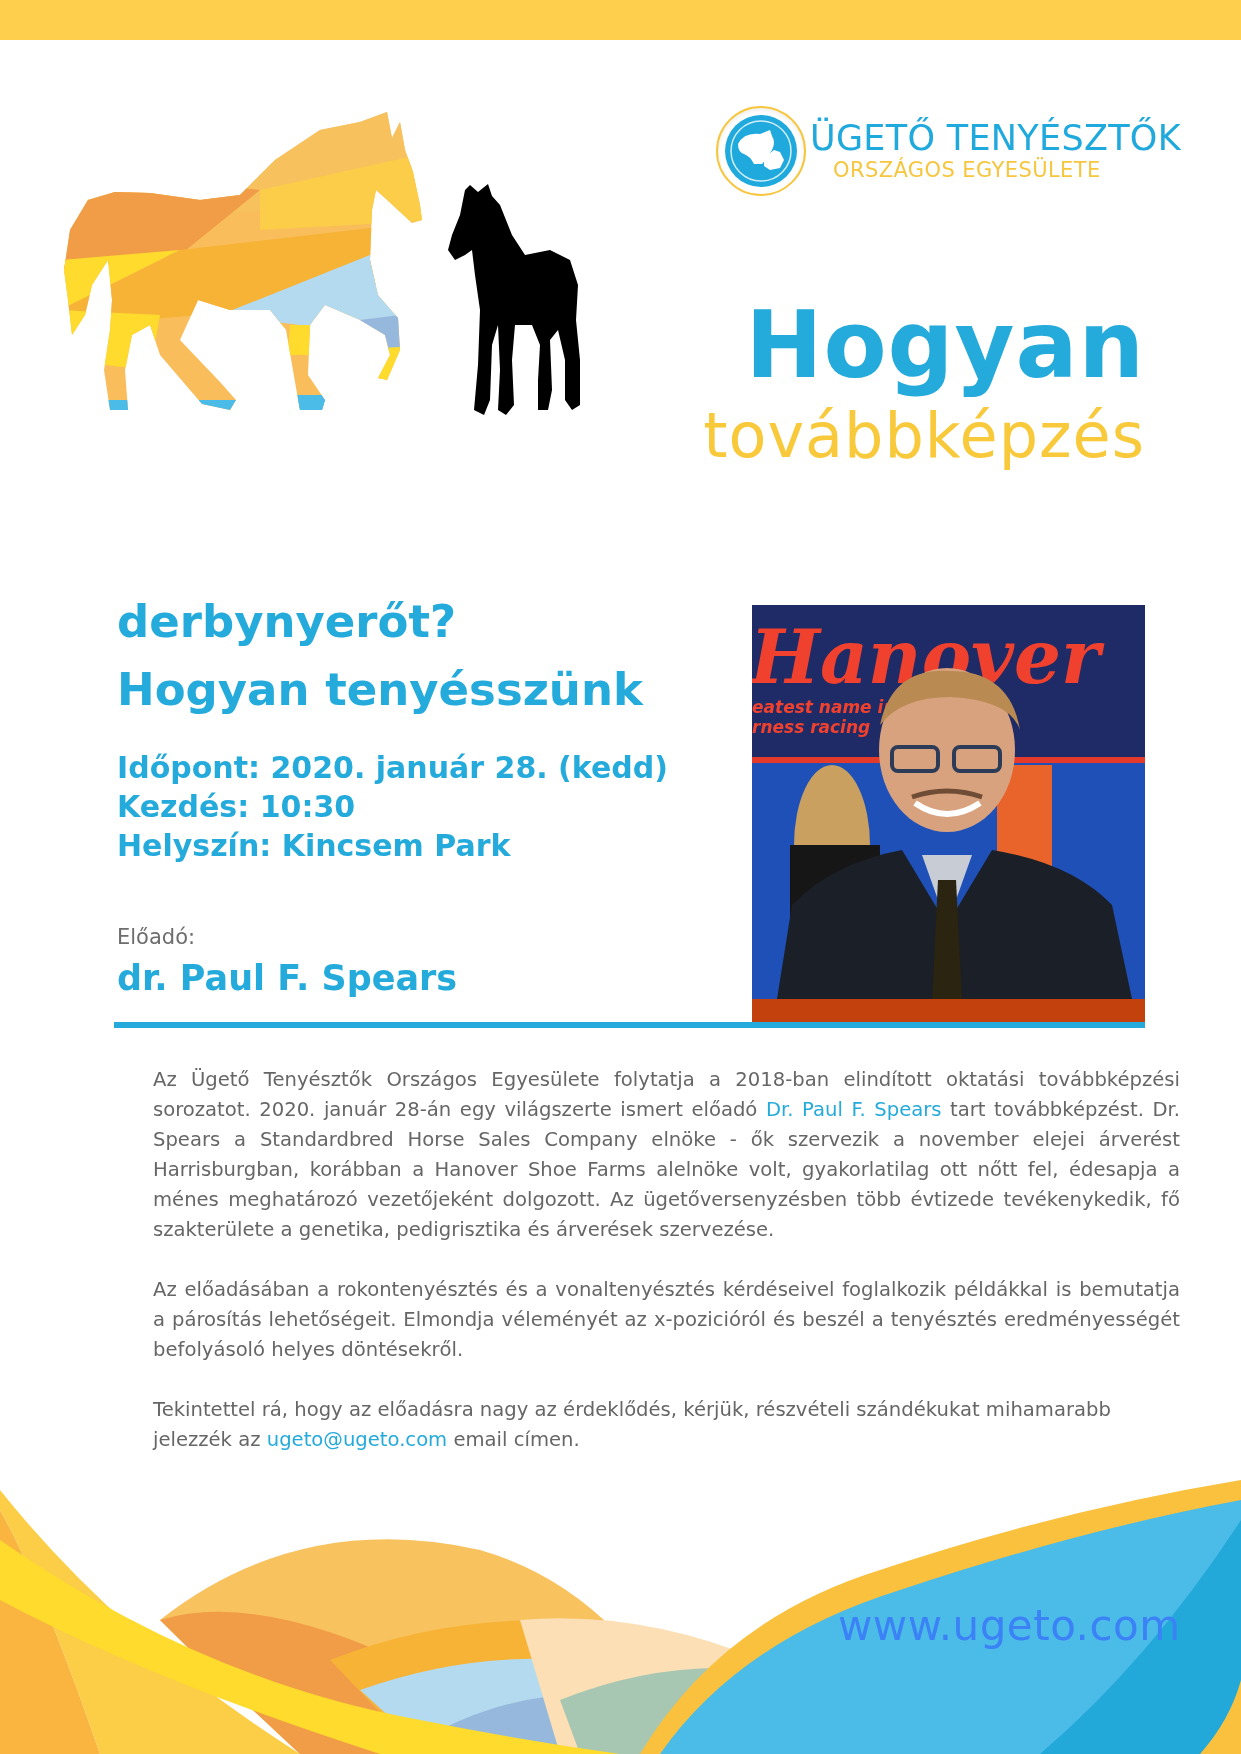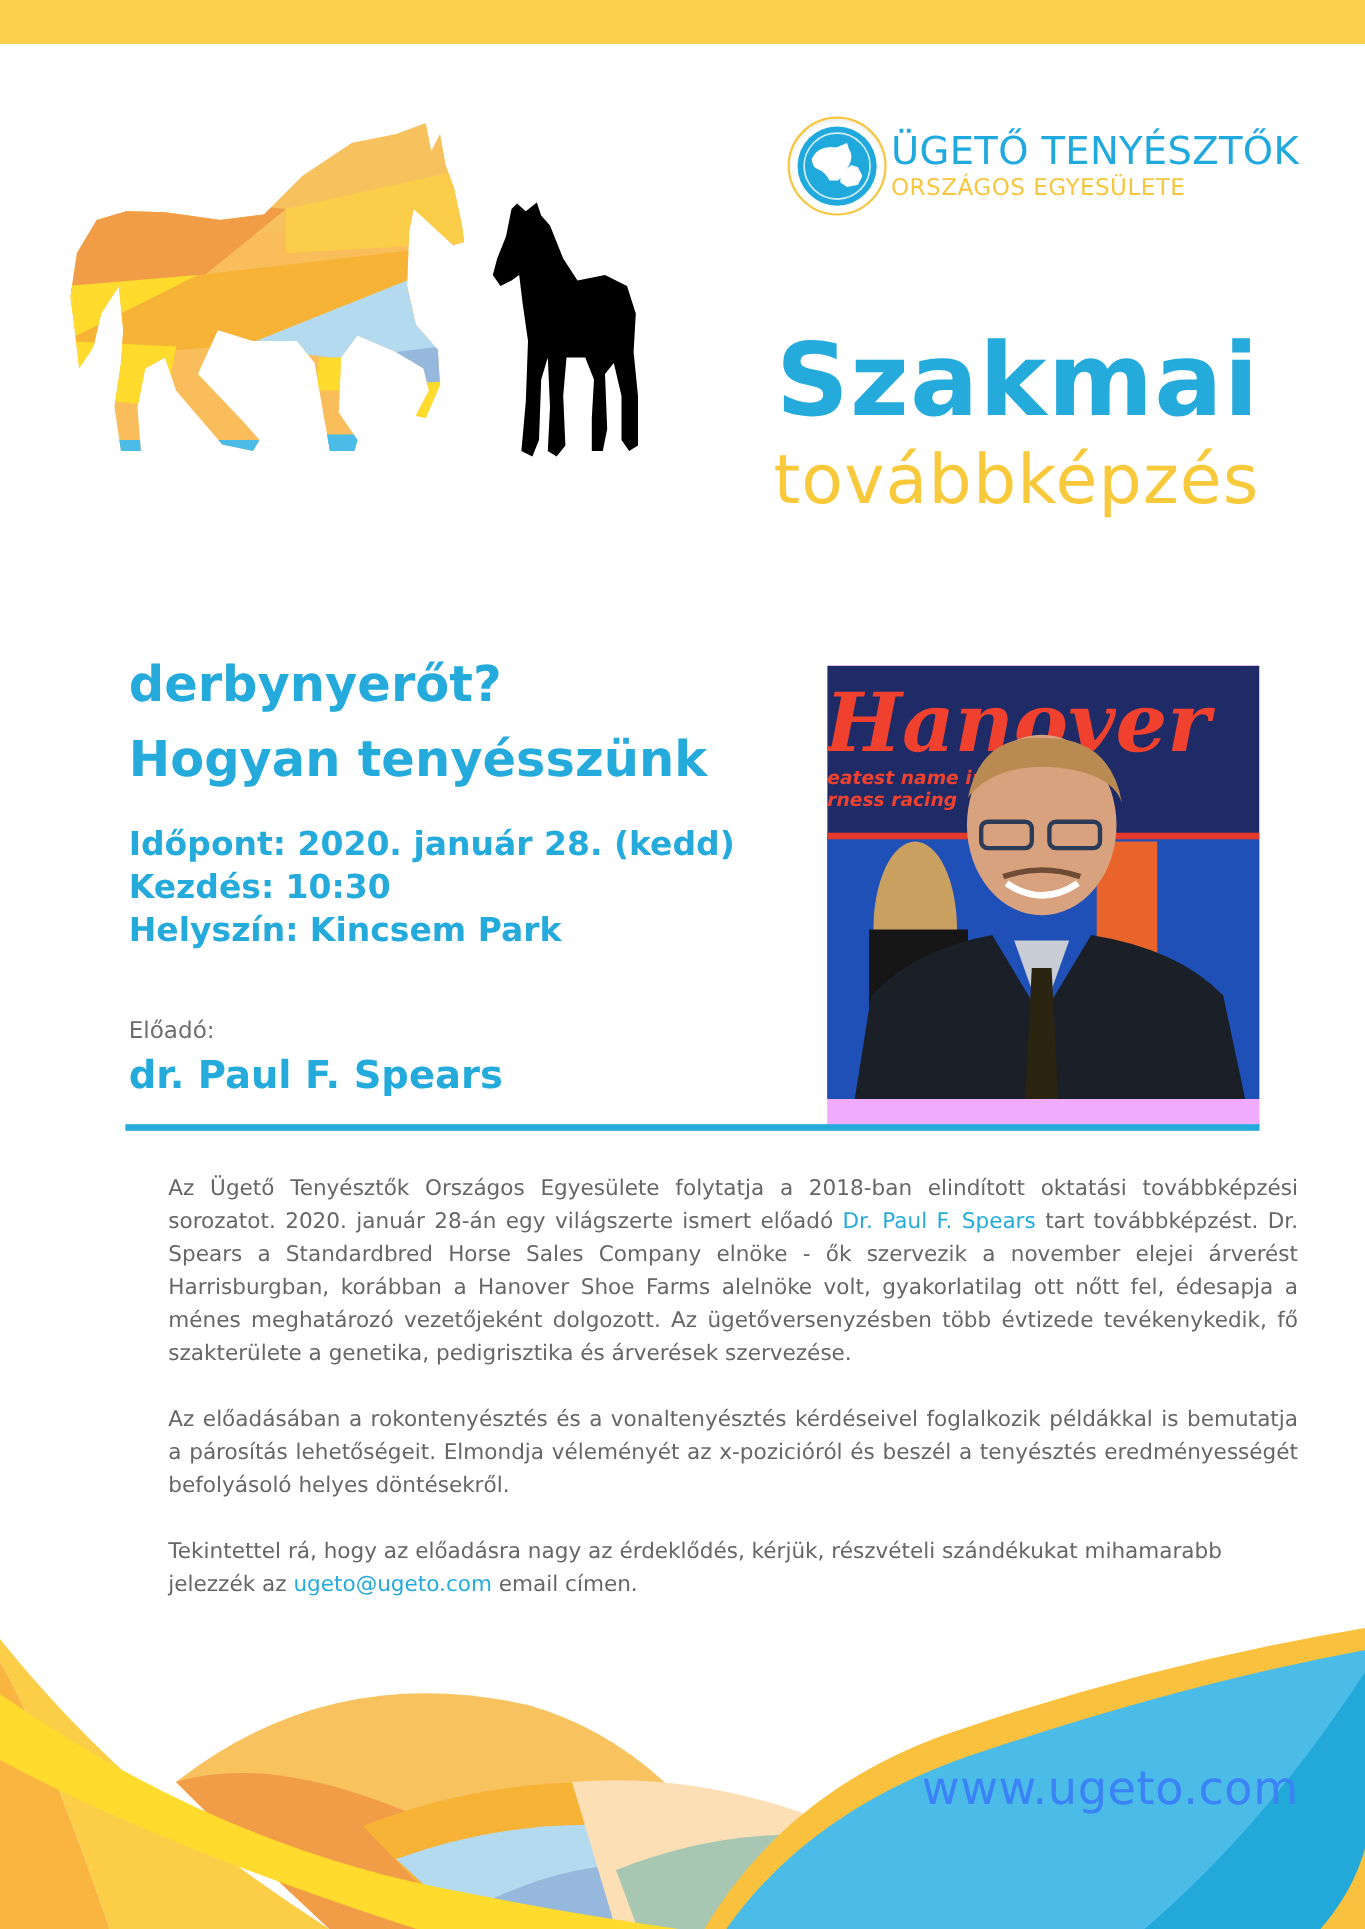--- a/index.html
+++ b/index.html
@@ -6,32 +6,32 @@
   html, body { width:1241px; height:1754px; background:#ffffff; overflow:hidden; }
   body { position:relative; font-family:"DejaVu Sans", "Liberation Sans", sans-serif; }
   .top-stripe { position:absolute; left:0; top:0; width:1241px; height:40px; background:#FECF4D; }
 
   .horses { position:absolute; left:60px; top:110px; width:540px; height:370px; }
 
   .logo { position:absolute; left:716px; top:106px; display:flex; align-items:center; }
   .logo-badge { width:90px; height:90px; border-radius:50%; border:2px solid #F6C63E; display:flex; align-items:center; justify-content:center; background:#fff; box-shadow:0 2px 4px rgba(0,0,0,0.08) inset; }
   .logo-text { margin-left:4px; line-height:1; }
   .logo-title { color:#1FA9DC; font-size:35px; font-weight:500; letter-spacing:0.3px; font-family:"DejaVu Sans", sans-serif; white-space:nowrap; }
-  .logo-sub { color:#F6C63E; font-size:21px; letter-spacing:0.4px; margin-top:4px; white-space:nowrap; }
+  .logo-sub { color:#F6C63E; font-size:21px; letter-spacing:0.4px; margin-top:4px; white-space:nowrap;margin-left:23px; }
 
   .hero { position:absolute; right:96px; top:296px; text-align:right; }
   .hero-1 { color:#24AADB; font-size:92px; font-weight:bold; line-height:100px; letter-spacing:1px; }
   .hero-2 { color:#F9C93C; font-size:62px; line-height:80px; letter-spacing:1px; font-weight:normal; }
 
   .event-title { position:absolute; left:117px; top:588px; width:600px; color:#24AADB; font-size:45px; font-weight:bold; line-height:68px; }
   .event-info { position:absolute; left:117px; top:748px; color:#24AADB; font-size:30px; font-weight:bold; line-height:39px; }
   .speaker-label { position:absolute; left:117px; top:925px; color:#6d6d6d; font-size:21px; }
   .speaker-name { position:absolute; left:117px; top:958px; color:#24AADB; font-size:35px; font-weight:bold; }
 
-  .photo { position:absolute; left:752px; top:605px; width:393px; height:419px; overflow:hidden; background:#f0abfc; }
+  .photo { position:absolute; left:752px; top:605px; width:393px; height:419px; overflow:hidden; background:#c2410c; }
 
   .rule { position:absolute; left:114px; top:1022px; width:1031px; height:6px; background:#24AADB; }
 
   .body-text { position:absolute; left:117px; width:1027px; color:#666666; font-size:19.6px; line-height:30px; text-align:justify;margin-left:36px; }
   .p1 { top:1065px; }
   .p2 { top:1275px; }
   .p3 { top:1395px; text-align:left; }
   .link { color:#24AADB; }
 
   .footer { position:absolute; left:0; top:1480px; width:1241px; height:274px; }
@@ -76,21 +76,21 @@
       <path d="M40 44 L50 36 L56 38 L60 46 L56 54 L46 56 L40 52 Z" fill="#ffffff"></path>
     </svg>
   </div>
   <div class="logo-text">
     <div class="logo-title">ÜGETŐ TENYÉSZTŐK</div>
     <div class="logo-sub">ORSZÁGOS EGYESÜLETE</div>
   </div>
 </div>
 
 <div class="hero">
-  <div class="hero-1">Szakmai</div>
+  <div class="hero-1">Hogyan</div>
   <div class="hero-2">továbbképzés</div>
 </div>
 
 <div class="event-title">
   <div>derbynyerőt?</div>
   <div>Hogyan tenyésszünk</div>
 </div>
 
 <div class="event-info">
   <div>Időpont: 2020. január 28. (kedd)</div>

